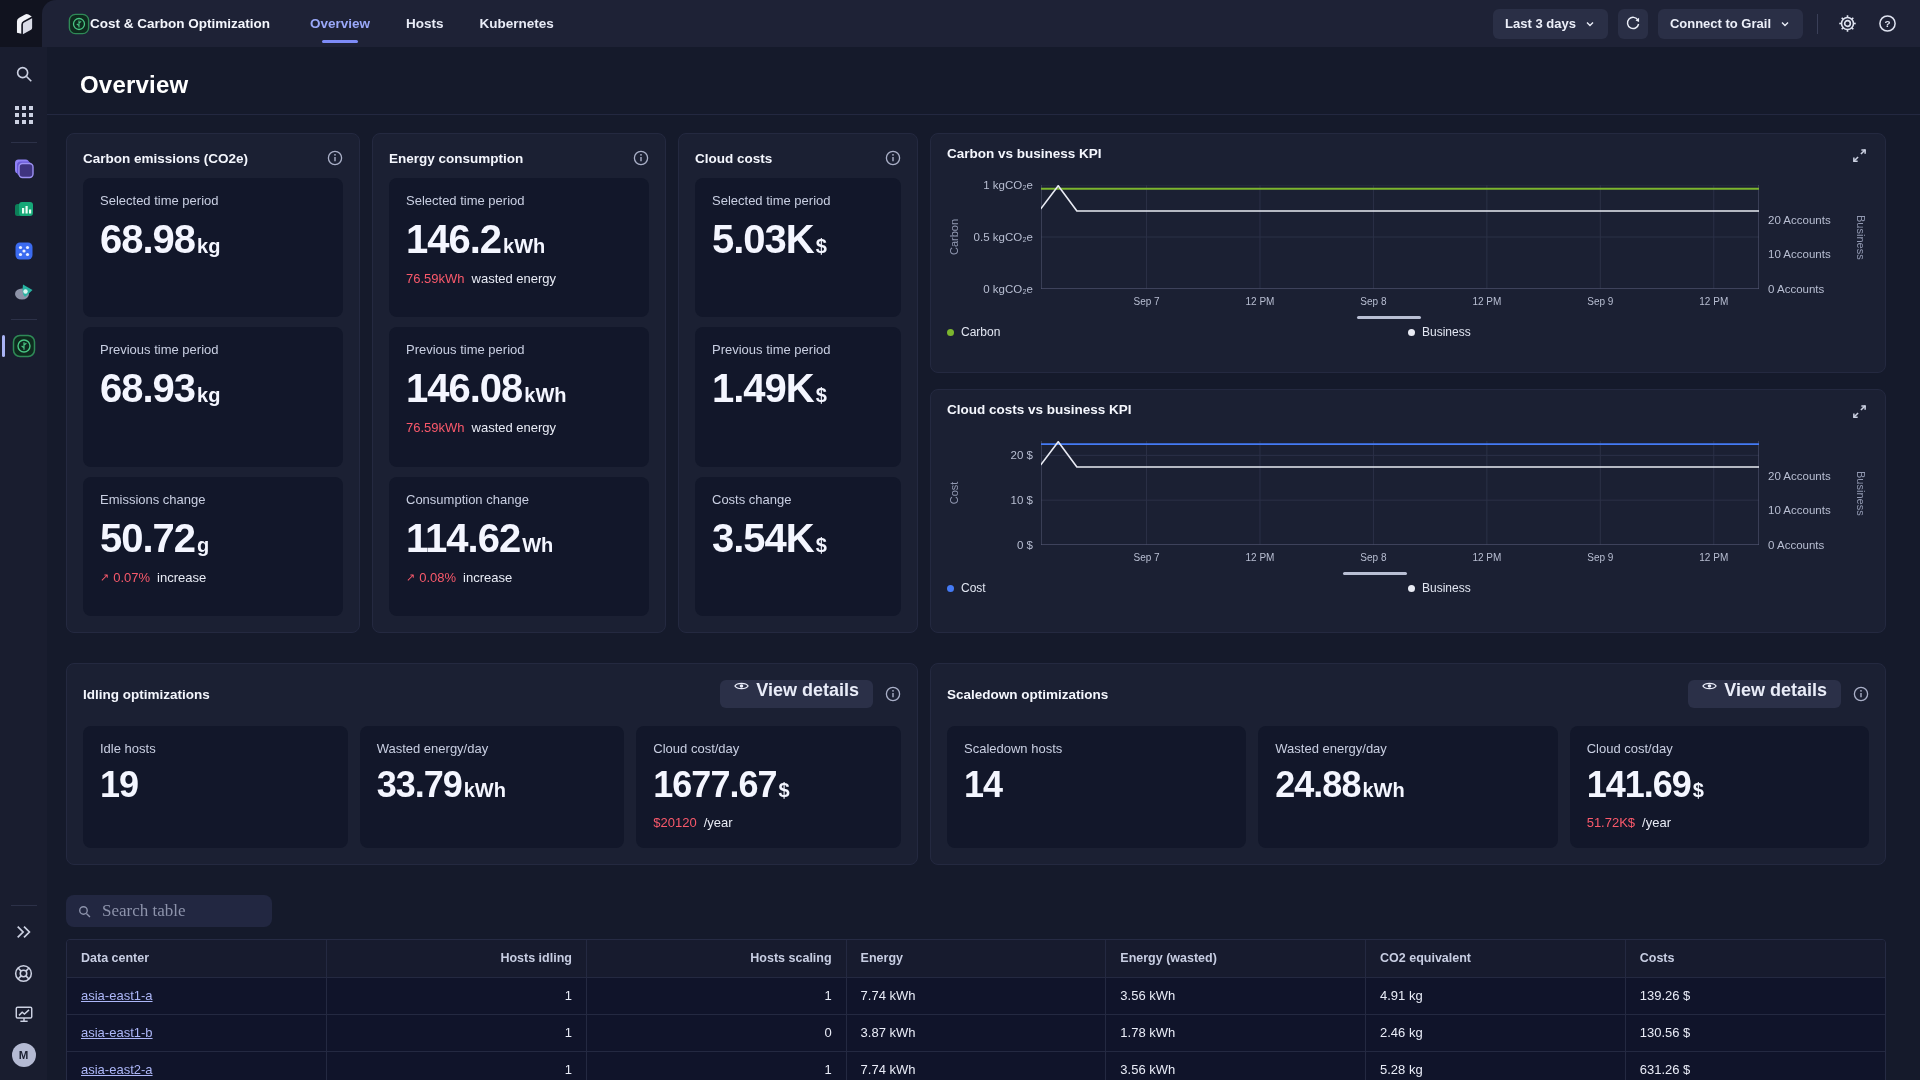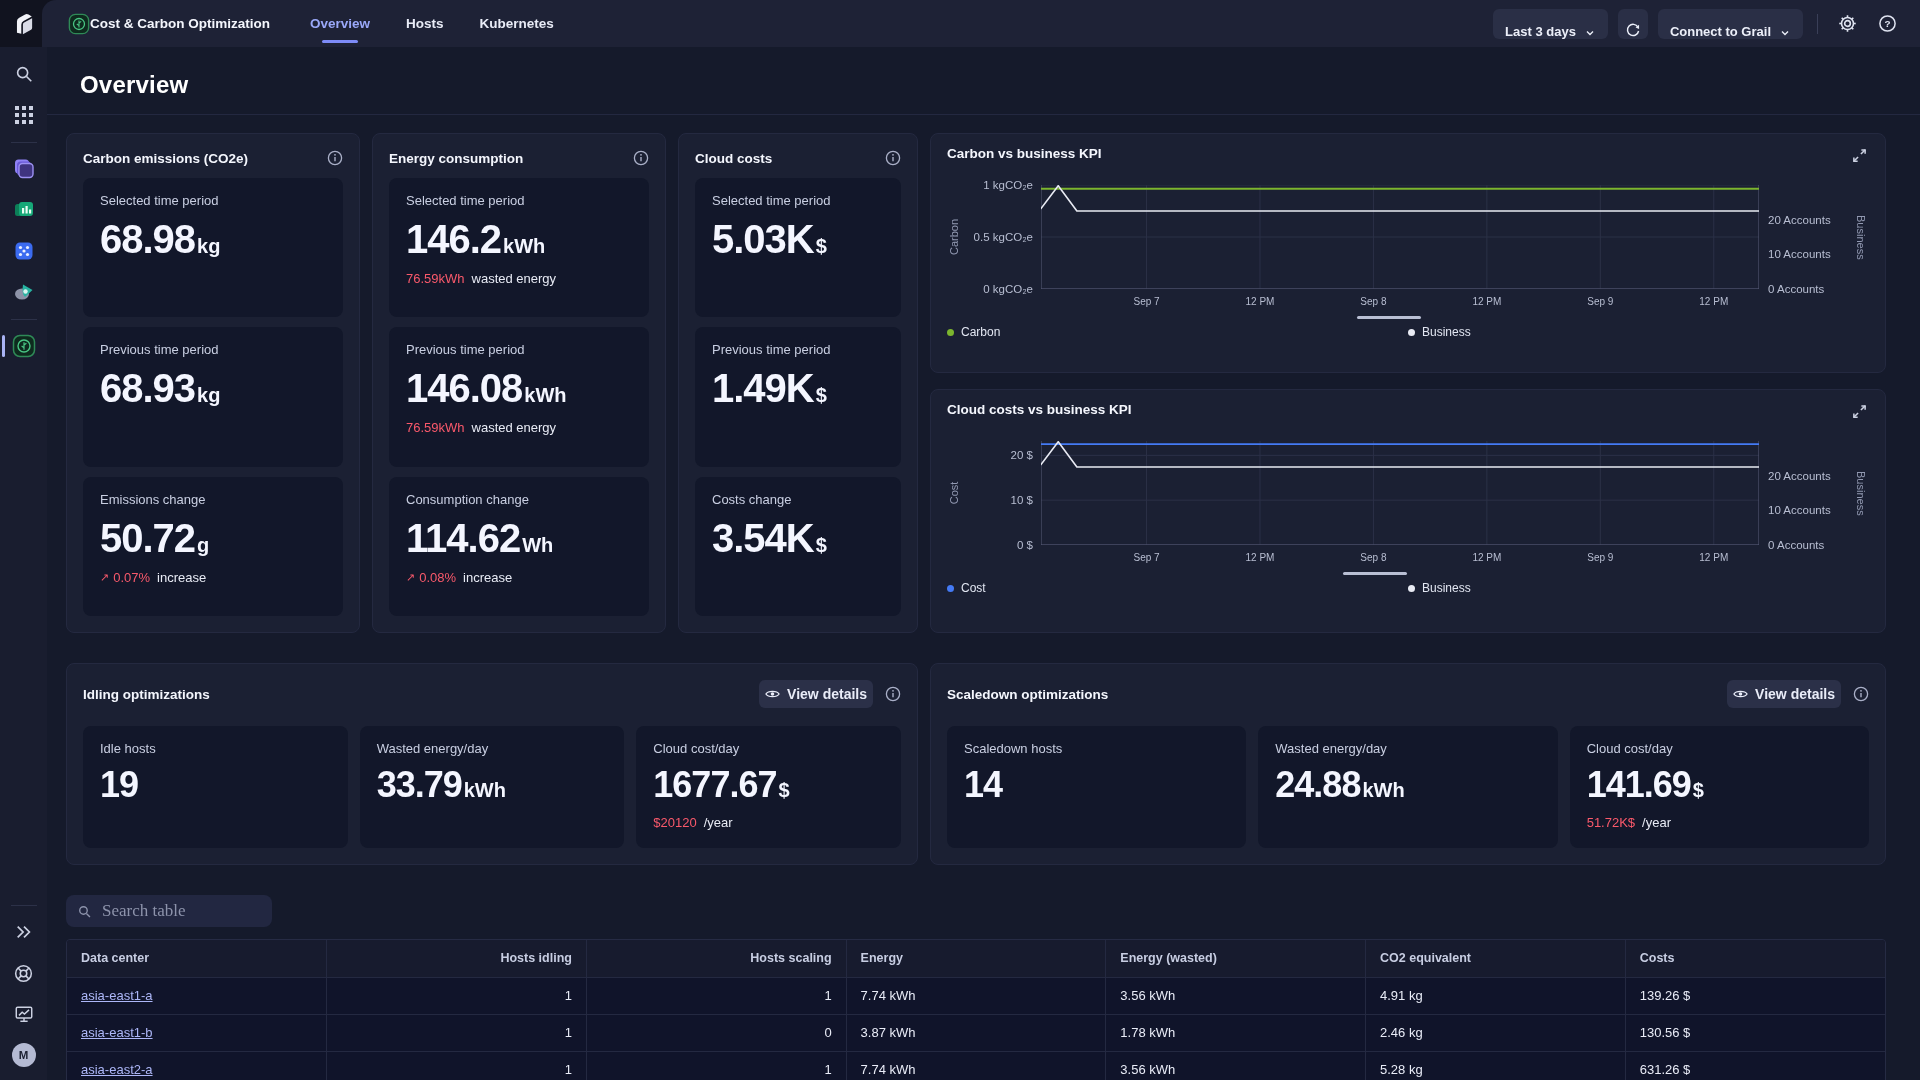--- a/index.html
+++ b/index.html
@@ -11,21 +11,21 @@
   .sidebar{position:absolute;left:0;top:47px;bottom:0;width:47px;background:#191d2f;display:flex;flex-direction:column;align-items:center;padding:10px 0 10px;box-sizing:border-box}
   .main{position:absolute;left:47px;top:47px;right:0;bottom:0;background:#151a2b;padding:16px 34px 0 19px;box-sizing:border-box;overflow:hidden}
   
   .app-id{display:flex;align-items:center;}
   .app-title{font-size:13.5px;font-weight:700;color:#f4f6fd;white-space:nowrap}
   .tabs{display:flex;align-items:center;gap:36px;margin-left:40px;height:47px}
   .tab{position:relative;height:47px;display:flex;align-items:center;background:none;border:none;cursor:pointer;font-size:13.5px;font-weight:700;color:#e8ebf6;font-family:inherit;padding:0}
   .tab.active{color:#9aa8f8}
   .tab.active::after{content:'';position:absolute;left:50%;transform:translateX(-50%);bottom:4px;width:36px;height:3px;border-radius:2px;background:#7d8bf7}
   .topbar-right{margin-left:auto;display:flex;align-items:center;gap:10px}
-  .tb-btn{display:flex;align-items:flex-end;gap:8px;height:30px;padding:0 12px;border-radius:6px;background:#2a2f46;border:none;color:#eceff9;font-size:13px;font-weight:700;font-family:inherit;cursor:pointer}
+  .tb-btn{display:flex;align-items:center;gap:8px;height:30px;padding:0 12px;border-radius:6px;background:#2a2f46;border:none;color:#eceff9;font-size:13px;font-weight:700;font-family:inherit;cursor:pointer}
   .tb-icon-btn{width:30px;height:30px;padding:0;justify-content:center}
   .tb-sep{width:1px;height:20px;background:#3a3f58;margin:0 4px}
   .ghost-icon{background:none;border:none;cursor:pointer;width:30px;height:30px;display:flex;align-items:center;justify-content:center;padding:0}
   
   .sb-item{position:relative;width:47px;height:30px;display:flex;align-items:center;justify-content:center;cursor:pointer;margin-top:11px}
   .sb-item:first-child{margin-top:2px}
   .sb-div{width:26px;height:1px;background:#2c3148;margin-top:12px}
   .sb-spacer{flex:1}
   .sb-active-bar{position:absolute;left:2px;top:4px;width:3px;height:22px;border-radius:2px;background:#a9b3f4}
   .avatar{width:24px;height:24px;border-radius:50%;background:#b4bad3;color:#1c2033;font-size:11.5px;font-weight:700;display:flex;align-items:center;justify-content:center}
@@ -71,21 +71,21 @@
   .x-labels{position:relative;grid-column:3;grid-row:2}
   .x-labels .xlab{position:absolute;top:7px;transform:translateX(-50%);font-size:10px;color:#b8bed2;white-space:nowrap}
   .scroll-row{position:relative;grid-column:3;grid-row:3}
   .chart-scrollbar{position:absolute;top:3px;width:64px;height:3px;border-radius:2px;background:#b9bfd4}
   .legend{display:grid;grid-template-columns:1fr 1fr;margin:2px 0 0;padding:0;list-style:none}
   .legend li{display:flex;align-items:center;gap:7px;font-size:12px;color:#e2e6f2;cursor:pointer}
   .dot{width:7px;height:7px;border-radius:50%;flex:none}
   
   .opt-card{height:202px;padding:16px;display:flex;flex-direction:column}
   .opt-head-right{display:flex;align-items:center;gap:12px}
-  .view-btn{display:flex;align-items:center;gap:7px;background:#2b3048;border:none;border-radius:6px;height:28px;padding:0 6px;color:#e9ecf8;font-size:14px;font-weight:700;font-family:inherit;cursor:pointer}
+  .view-btn{display:flex;gap:7px;background:#2b3048;border:none;border-radius:6px;height:28px;padding:0 14px;color:#e9ecf8;font-size:18px;font-weight:700;font-family:inherit;cursor:pointer}
   .opt-tiles{display:grid;grid-template-columns:1fr 1fr 1fr;gap:12px;flex:1;margin-top:6px}
   .opt-tiles .tile{flex:none}
   .opt-tiles .tile-value{font-size:36px}
   
   .search-pill{margin-top:30px;width:206px;height:32px;background:#222741;border-radius:8px;display:flex;align-items:center;gap:8px;padding:0 11px;box-sizing:border-box}
   .search-pill input{flex:1;background:none;border:none;outline:none;color:#e9ecf7;font-size:17px;font-family:Liberation Serif, serif;min-width:0}
   .search-pill input::placeholder{color:#8d93ab}
   .table-wrap{margin-top:12px;border:1px solid #262b44;border-radius:4px;overflow:hidden}
   table{width:100%;border-collapse:collapse;table-layout:fixed}
   th,td{height:37px;padding:0 14px;border-left:1px solid #242941;box-sizing:border-box;overflow:hidden;white-space:nowrap}

